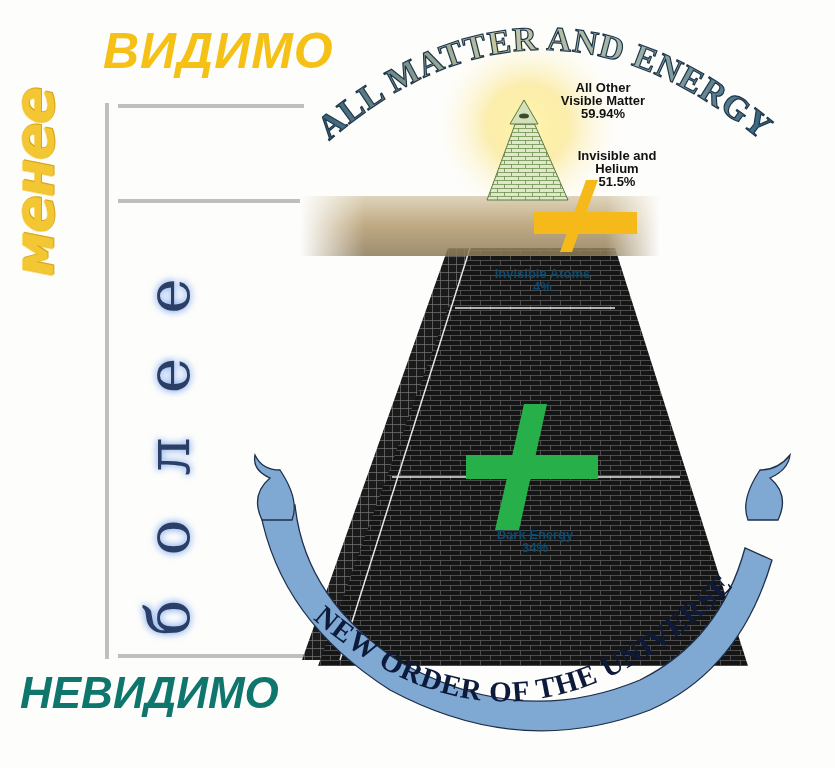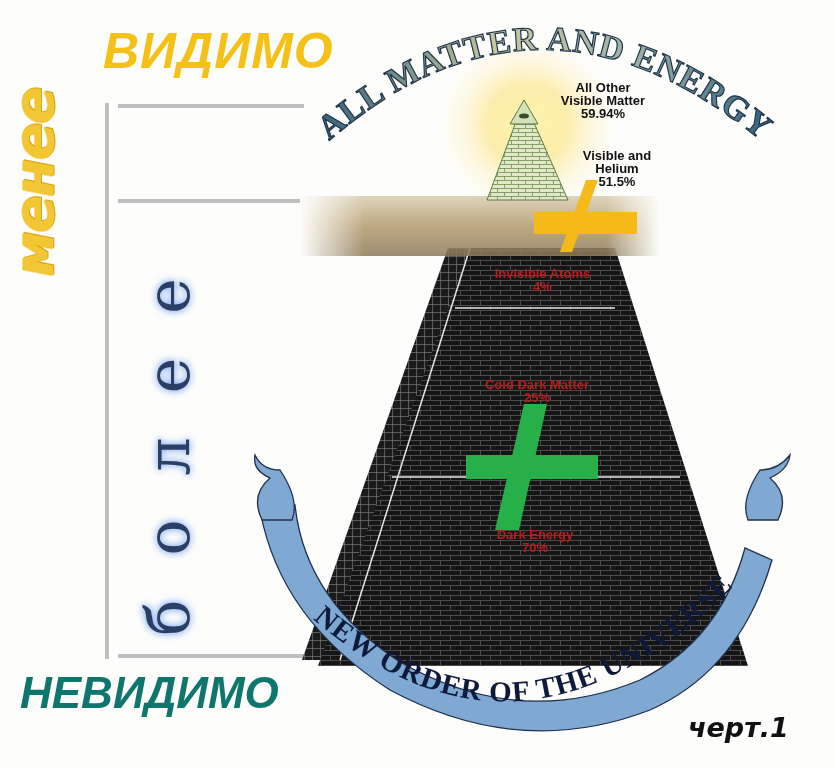--- a/index.html
+++ b/index.html
@@ -17,21 +17,21 @@
     font-family:"DejaVu Sans", sans-serif; letter-spacing:-2px; }
   .word-more { left:-72px; top:400px; width:480px; text-align:center; transform:rotate(-90deg);
     font-size:60px; color:#2b3f66; letter-spacing:44px;
     text-shadow:0 0 6px #8fb2ee, 0 0 10px #a9c6f5;
     font-family:"DejaVu Serif", serif; }
   .bracket-v { left:105px; top:103px; width:4px; height:556px; background:#bfbfbf; }
   .bracket-h1 { left:118px; top:104px; width:186px; height:4px; background:#bfbfbf; }
   .bracket-h2 { left:118px; top:199px; width:186px; height:4px; background:#bfbfbf; }
   .bracket-h3 { left:118px; top:654px; width:186px; height:4px; background:#bfbfbf; }
   .label { color:#111; font-weight:bold; font-size:13px; text-align:center; line-height:13px; }
-  .label.white { color:#b91c1c; }
+  .label.white { color:#0c4a6e; }
   .fig-caption { left:688px; top:712px; font-size:27px; font-weight:bold; font-style:italic;
     color:#111; font-family:"DejaVu Sans", sans-serif; }
 </style>
 </head>
 <body>
 
 <div id="stage">
 
   <div class="abs bracket-v"></div>
   <div class="abs bracket-h1"></div>
@@ -123,31 +123,26 @@
   <div class="abs word-invisible">НЕВИДИМО</div>
   <div class="abs word-less">менее</div>
   <div class="abs word-more">более</div>
 
   <div class="abs label" style="left:548px;top:81px;width:110px;">
     <div>All Other</div>
     <div>Visible Matter</div>
     <div>59.94%</div>
   </div>
   <div class="abs label" style="left:557px;top:149px;width:120px;">
-    <div>Visible and</div>
+    <div>Invisible and</div>
     <div>Helium</div>
     <div>51.5%</div>
   </div>
   <div class="abs label white" style="left:470px;top:267px;width:145px;">
     <div>Invisible Atoms</div>
     <div>4%</div>
   </div>
-  <div class="abs label white" style="left:462px;top:378px;width:150px;">
-    <div>Cold Dark Matter</div>
-    <div>25%</div>
-  </div>
   <div class="abs label white" style="left:470px;top:528px;width:130px;">
     <div>Dark Energy</div>
-    <div>70%</div>
+    <div>34%</div>
   </div>
 
-  <div class="abs fig-caption">черт.1</div>
 </div>
 
 </body></html>

